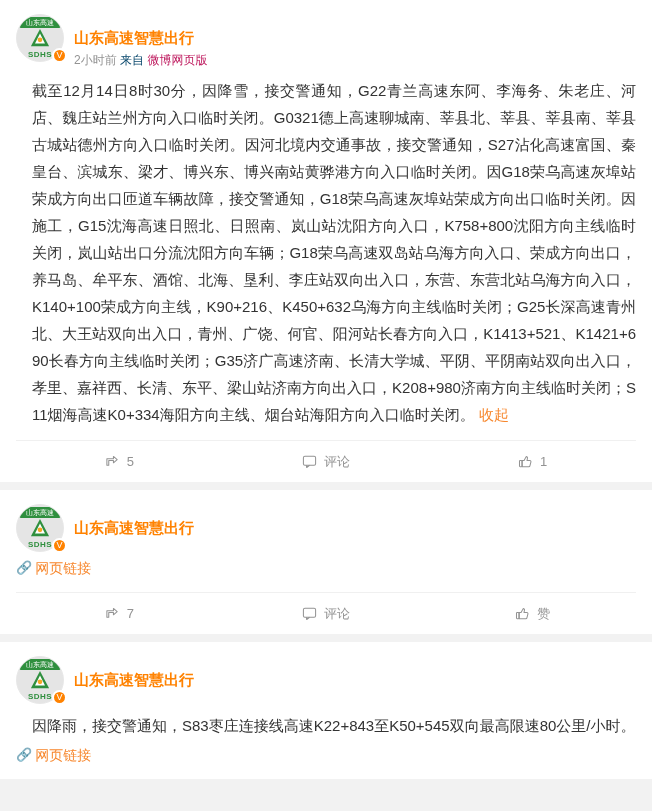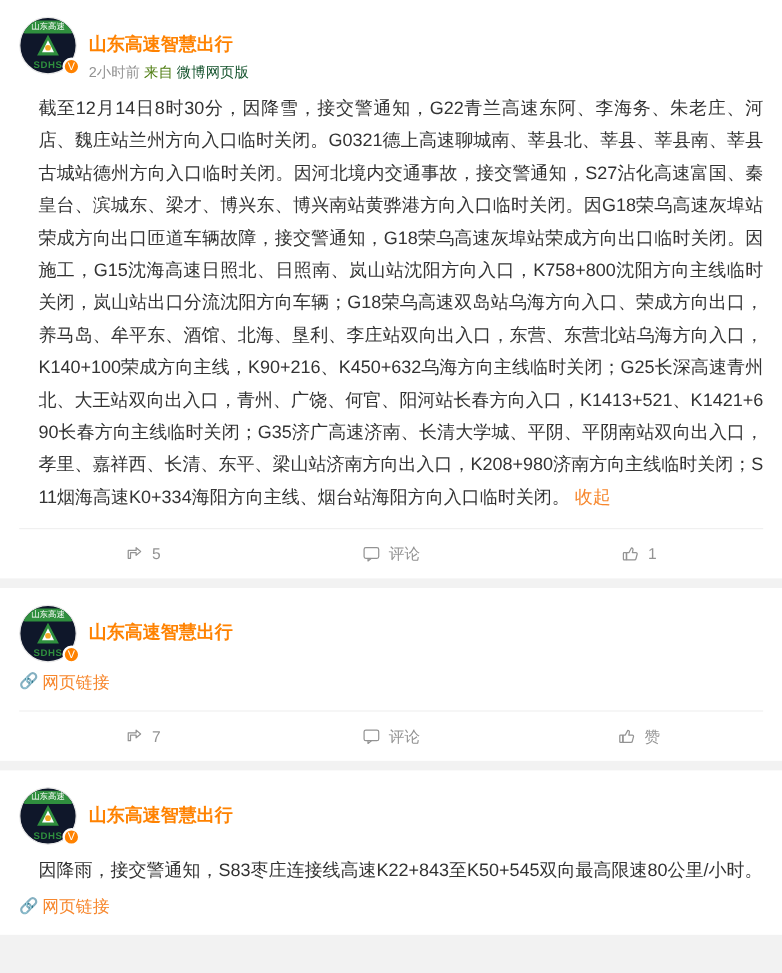--- a/index.html
+++ b/index.html
@@ -25,21 +25,21 @@
   }
   .post-header {
     display: flex;
     align-items: flex-start;
     gap: 10px;
   }
   .avatar {
     width: 48px;
     height: 48px;
     border-radius: 50%;
-    background: #0f172a;
+    background: #e5e5e5;
     border: 1px solid #e8e8e8;
     position: relative;
     flex: 0 0 48px;
     overflow: hidden;
   }
   .avatar .av-band {
     position: absolute;
     top: 2px;
     left: 2px;
     right: 2px;
@@ -94,22 +94,22 @@
     font-size: 15px;
     font-weight: bold;
     line-height: 20px;
   }
   .meta {
     color: #939393;
     font-size: 12px;
     line-height: 18px;
     margin-top: 3px;
   }
-  .meta .src { color: #4d7c0f; }
-  .meta .src-link { color: #14532d; }
+  .meta .src { color: #0c4a6e; }
+  .meta .src-link { color: #be185d; }
   .body {
     font-size: 15px;
     line-height: 27px;
     color: #333333;
     text-align: justify;
     margin: 8px 0 0 16px;
     word-break: break-all;
   }
   .fold {
     color: #f7872d;

